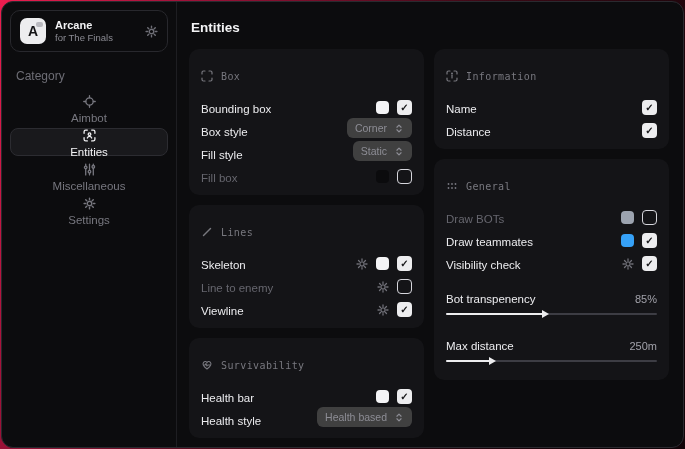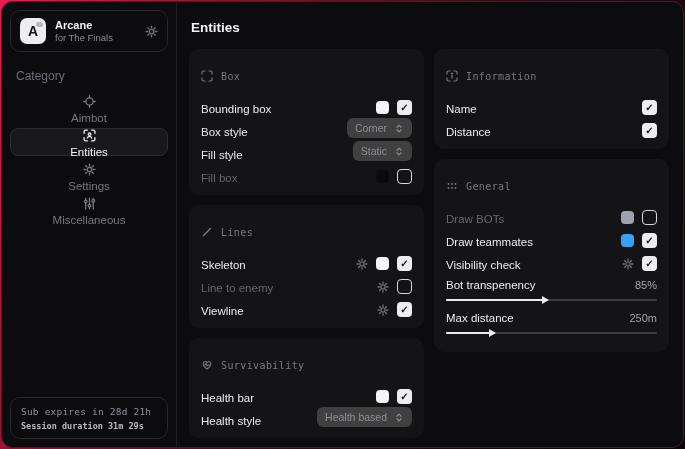--- a/index.html
+++ b/index.html
@@ -63,21 +63,21 @@
   .cb { width:15px; height:15px; border-radius:4px; display:inline-flex; align-items:center; justify-content:center; cursor:pointer; }
   .cb.on { background:#ededef; }
   .cb.off { border:1.5px solid #d6d6dc; background:transparent; }
   .cb .tick { color:#141416; font-size:10px; font-weight:bold; line-height:1; }
   .dd {
     display:inline-flex; align-items:center; gap:7px; background:#404040; border:none;
     border-radius:6px; padding:4px 8px; color:#8d8d95; font-size:10.5px;
     font-family:"Liberation Sans", sans-serif; cursor:pointer;
   }
   .row-gear { color:#6f6f77; }
-  .slider-group { margin-top:4px; }
+  .slider-group { margin-top:18px; }
   .srow { display:flex; align-items:center; justify-content:space-between; height:20px; }
   .sval { font-size:11px; color:#a2a2aa; }
   .track { position:relative; height:8px; margin:1px 0 4px; cursor:pointer; }
   .track .rail { position:absolute; top:3px; left:0; right:0; height:2px; border-radius:2px; background:#3d3d44; }
   .track .fill { position:absolute; top:3px; left:0; height:2px; border-radius:2px; background:#ededef; }
   .track .thumb {
     position:absolute; top:0px; width:0; height:0; transform:translateX(-3px);
     border-top:4px solid transparent; border-bottom:4px solid transparent; border-left:7px solid #ededef;
   }
 </style>
@@ -123,46 +123,42 @@
           <path d="M4 1H2.5A1.5 1.5 0 0 0 1 2.5V4M8 1h1.5A1.5 1.5 0 0 1 11 2.5V4M11 8v1.5A1.5 1.5 0 0 1 9.5 11H8M4 11H2.5A1.5 1.5 0 0 1 1 9.5V8"></path>
           <circle cx="6" cy="4.8" r="1.2"></circle>
           <path d="M4 8.3c.4-1 1.1-1.5 2-1.5s1.6.5 2 1.5"></path>
         </svg>
       </span>
       <span>Entities</span>
     </div>
 
     <div class="nav-item">
       <span class="icon">
-        <svg width="13" height="13" viewBox="0 0 12 12" fill="none" stroke="currentColor" stroke-width="1.3" stroke-linecap="round">
-          <circle cx="6" cy="6" r="2.1"></circle>
-          <path d="M6 1v1.4M6 9.6V11M1 6h1.4M9.6 6H11M2.5 2.5l1 1M8.5 8.5l1 1M9.5 2.5l-1 1M3.5 8.5l-1 1"></path>
-        </svg>
-      </span>
-      <span>Settings</span>
-    </div>
-
-    <div class="nav-item">
-      <span class="icon">
         <svg width="13" height="13" viewBox="0 0 12 12" fill="none" stroke="currentColor" stroke-width="1.2" stroke-linecap="round">
           <path d="M2.5 1v10M6 1v10M9.5 1v10"></path>
           <circle cx="2.5" cy="4" r="1.2" fill="#0c0c0e"></circle>
           <circle cx="6" cy="8" r="1.2" fill="#0c0c0e"></circle>
           <circle cx="9.5" cy="3.5" r="1.2" fill="#0c0c0e"></circle>
         </svg>
       </span>
       <span>Miscellaneous</span>
     </div>
 
+    <div class="nav-item">
+      <span class="icon">
+        <svg width="13" height="13" viewBox="0 0 12 12" fill="none" stroke="currentColor" stroke-width="1.3" stroke-linecap="round">
+          <circle cx="6" cy="6" r="2.1"></circle>
+          <path d="M6 1v1.4M6 9.6V11M1 6h1.4M9.6 6H11M2.5 2.5l1 1M8.5 8.5l1 1M9.5 2.5l-1 1M3.5 8.5l-1 1"></path>
+        </svg>
+      </span>
+      <span>Settings</span>
+    </div>
+
     <div class="spacer"></div>
 
-    <div class="status-card">
-      <div class="status-line1">Sub expires in 28d 21h</div>
-      <div class="status-line2">Session duration 31m 29s</div>
-    </div>
   </div>
 
   <div class="main">
     <div class="page-title">Entities</div>
 
     <div class="cols">
 
       <div class="col">
 
         <div class="card">

